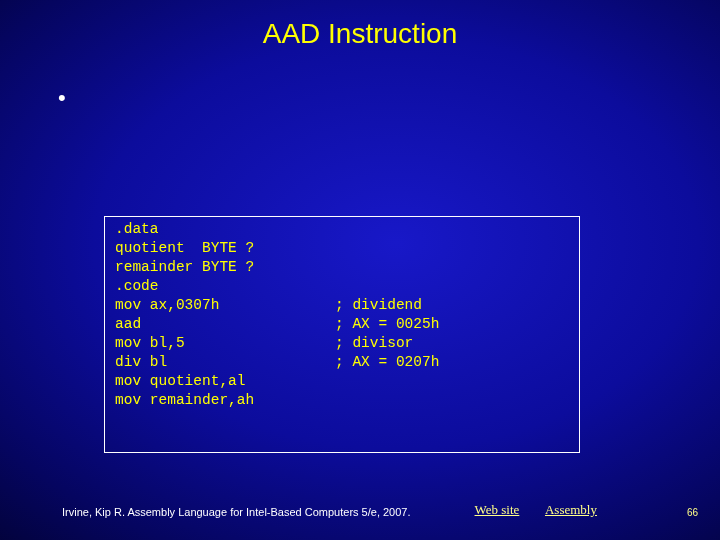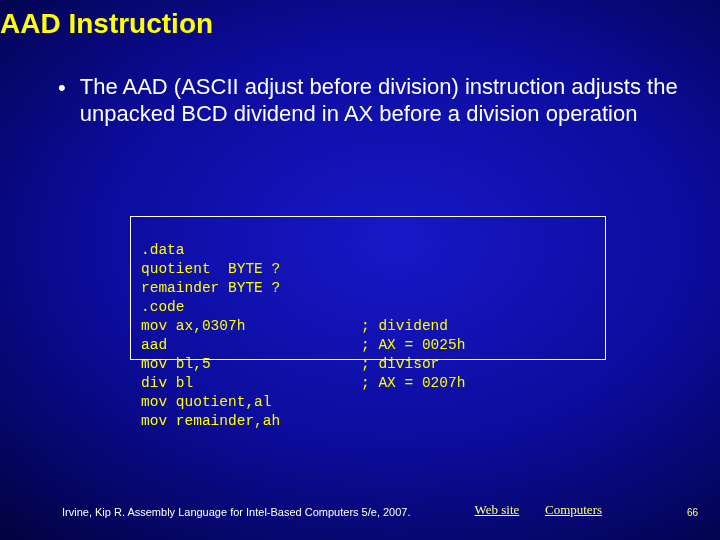--- a/index.html
+++ b/index.html
@@ -12,24 +12,24 @@
   }
   .slide {
     width: 720px;
     height: 540px;
     background: radial-gradient(ellipse 110% 100% at 55% 45%, #1818c8 0%, #0c0c9c 38%, #050560 62%, #010128 82%, #000008 100%);
     position: relative;
     color: #fff;
     box-sizing: border-box;
   }
   .title {
-    text-align: left;
-    padding-top: 8px;
+    text-align: center;
+    padding-top: 18px;
     font-size: 28px;
-    font-weight: bold;
+    font-weight: normal;
     color: #ffff00;
   }
   .bullet-row {
     display: flex;
     align-items: flex-start;
     padding-left: 58px;
     padding-right: 40px;
     margin-top: 34px;
     font-size: 22px;
     line-height: 1.22;
@@ -37,30 +37,29 @@
   .bullet-dot {
     flex: 0 0 auto;
     margin-right: 14px;
     margin-top: 1px;
   }
   .code-box {
     position: absolute;
     left: 104px;
     top: 216px;
     width: 476px;
-    height: 144px;
+    height: 237px;
     border: 1.5px solid #ffffff;
     box-sizing: border-box;
-    padding: 24px 10px;
+    padding: 3px 10px;
     font-family: "Lucida Console", "Courier New", monospace;
     font-size: 14.5px;
     line-height: 19px;
     color: #ffff00;
     white-space: pre;
-    margin-left: 26px;
   }
   .code-left {
     display: inline-block;
     width: 220px;
     vertical-align: top;
   }
   .code-right {
     display: inline-block;
     vertical-align: top;
   }
@@ -103,36 +102,35 @@
 </style>
 </head>
 <body>
 
 <div class="slide">
 
   <div class="title">AAD Instruction</div>
 
   <div class="bullet-row">
     <span class="bullet-dot">•</span>
-    <span>The AAD (ASCII adjust before division) instruction adjusts the unpacked BCD dividend in AX before a division operation</span>
   </div>
 
   <div class="code-box"><span class="code-left">.data</span>
 <span class="code-left">quotient  BYTE ?</span>
 <span class="code-left">remainder BYTE ?</span>
 <span class="code-left">.code</span>
 <span class="code-left">mov ax,0307h</span><span class="code-right">; dividend</span>
 <span class="code-left">aad</span><span class="code-right">; AX = 0025h</span>
 <span class="code-left">mov bl,5</span><span class="code-right">; divisor</span>
 <span class="code-left">div bl</span><span class="code-right">; AX = 0207h</span>
 <span class="code-left">mov quotient,al</span>
 <span class="code-left">mov remainder,ah</span></div>
 
   <div class="footer">
     <span class="footer-cite">Irvine, Kip R. Assembly Language for Intel-Based Computers 5/e, 2007.</span>
     <span class="footer-links">
       <a>Web site</a>
-      <a>Computers</a>
+      <a>Assembly</a>
     </span>
     <span class="page-num">66</span>
   </div>
 
 </div>
 
 </body></html>

